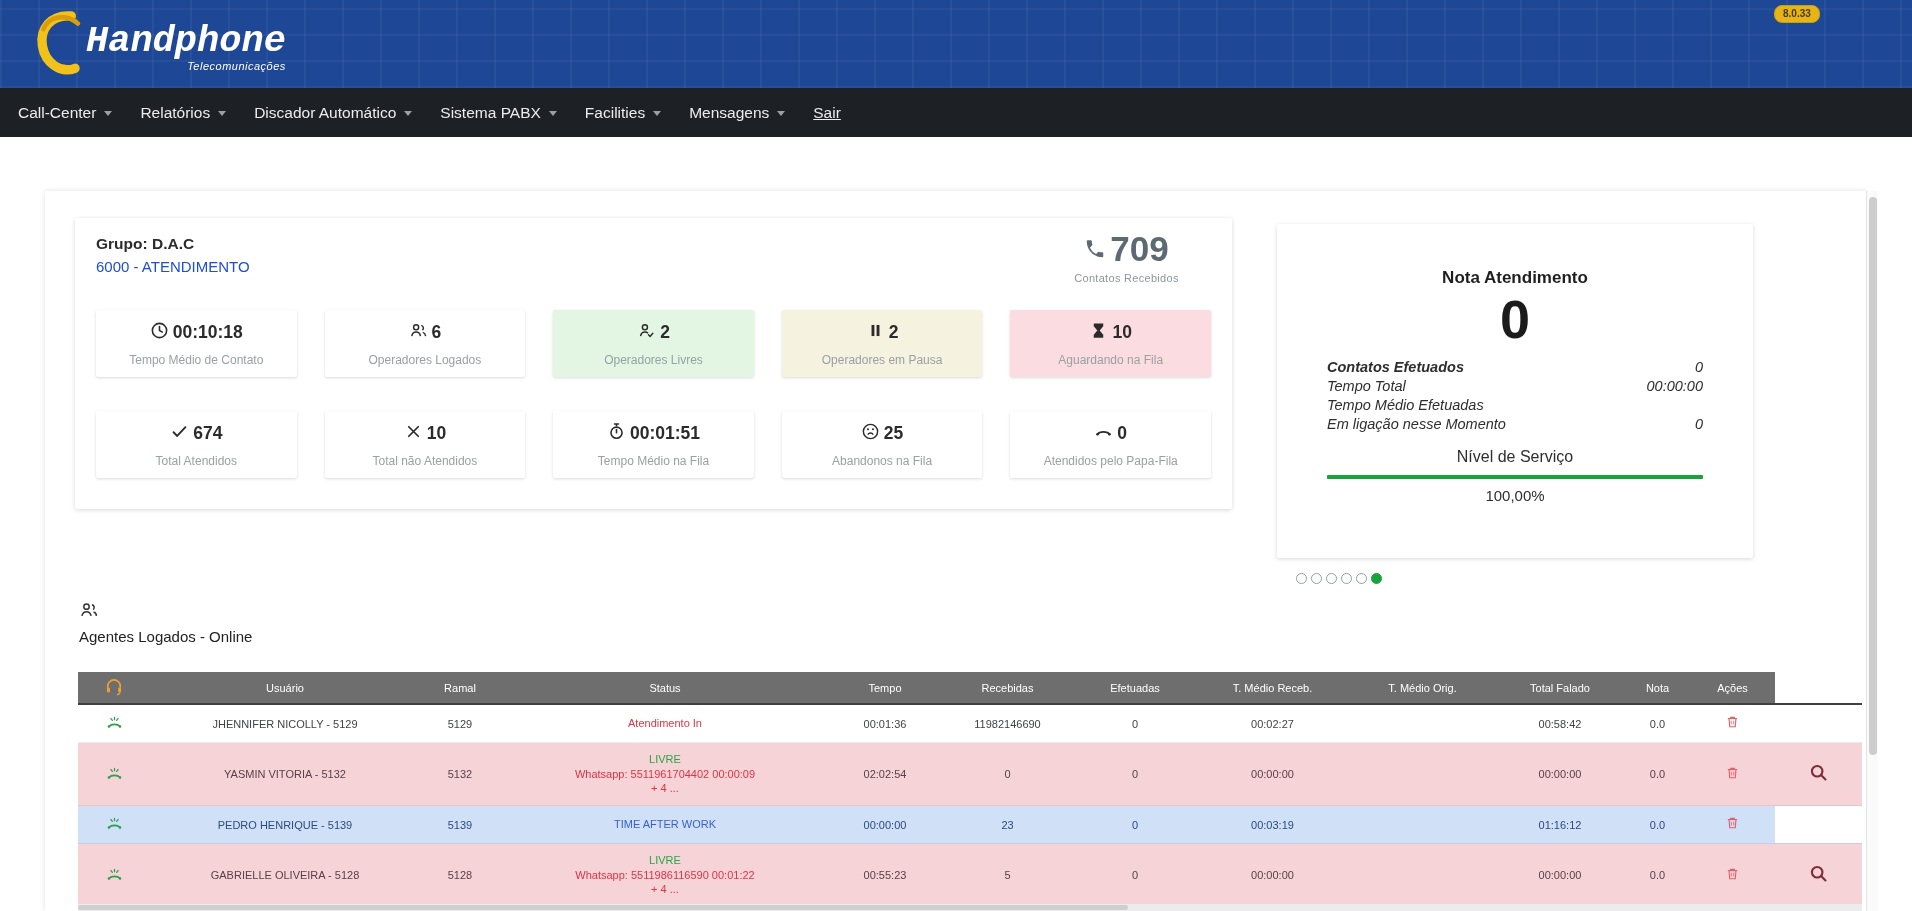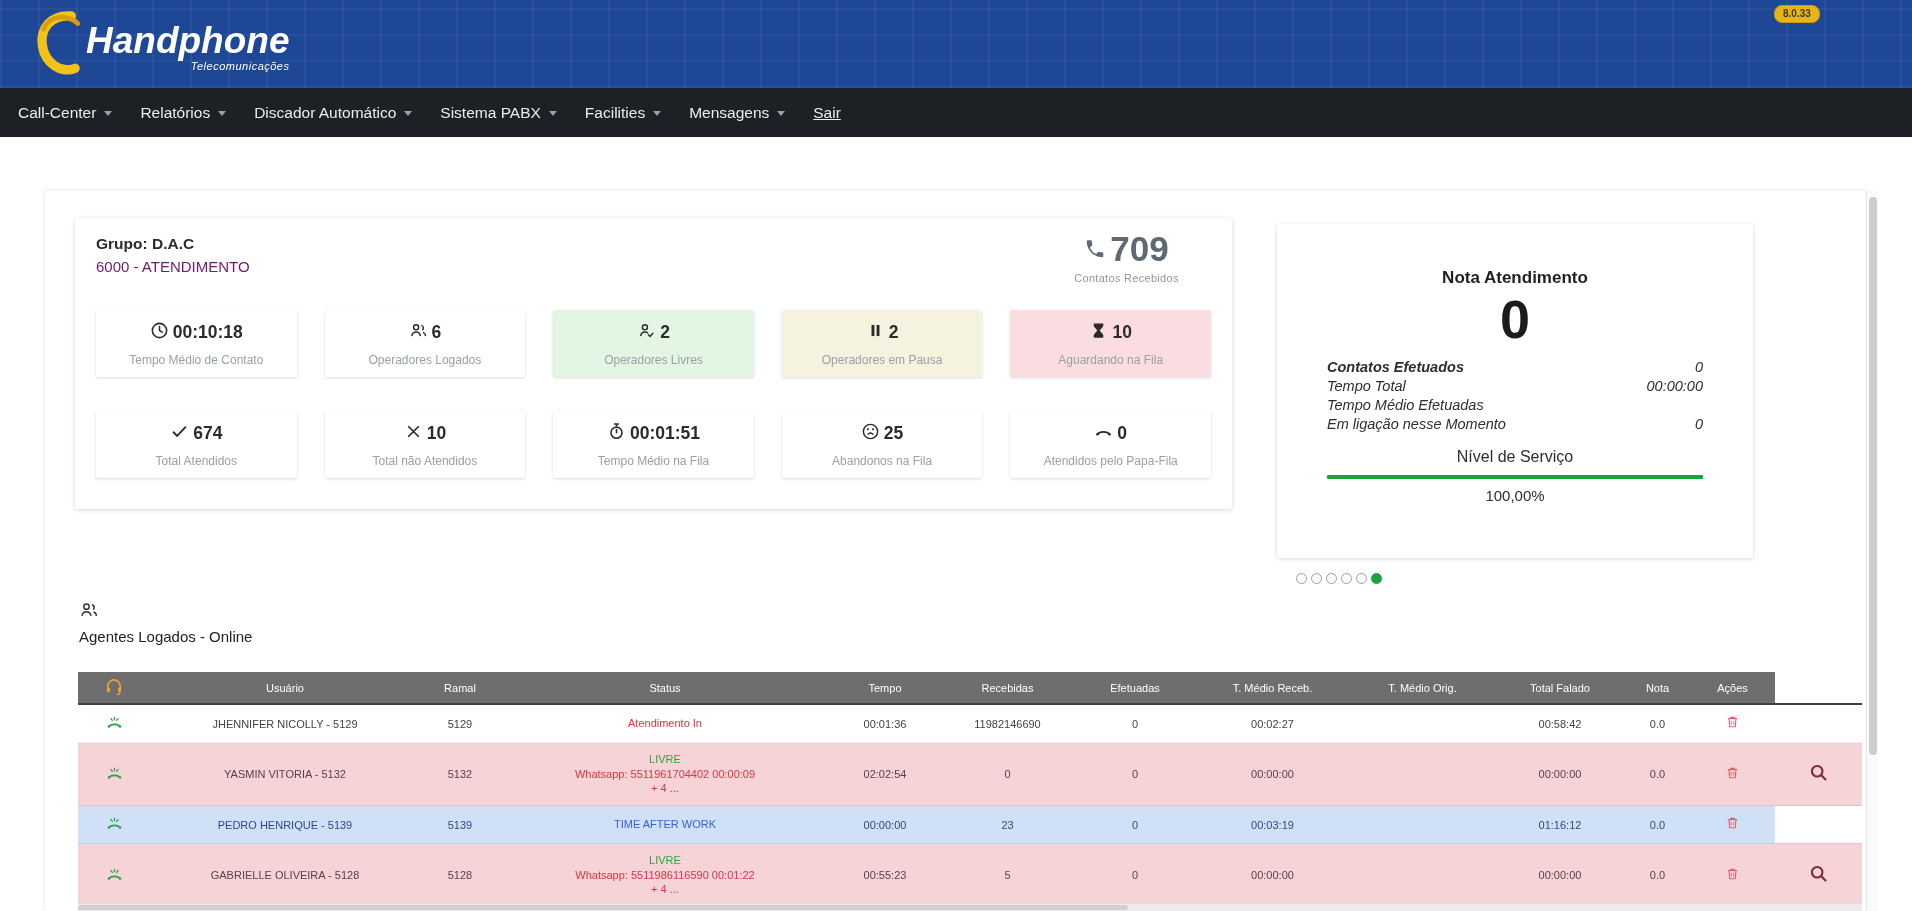--- a/index.html
+++ b/index.html
@@ -8,21 +8,21 @@
 
   
   .top-header{position:absolute;left:0;top:0;width:1912px;height:88px;
     background-color:var(--brand-blue,#1e4796);
     background-image:
       repeating-linear-gradient(90deg, rgba(255,255,255,.05) 0 2px, transparent 2px 38px),
       repeating-linear-gradient(0deg, rgba(255,255,255,.04) 0 2px, transparent 2px 26px);}
   .logo{position:absolute;left:34px;top:7px;display:flex;align-items:flex-start;}
   .logo-swoosh{width:56px;height:70px;margin-top:2px;}
   .logo-textwrap{margin-left:-4px;margin-top:16px;color:#fff;}
-  .logo-name{font-size:37px;font-weight:bold;font-style:italic;letter-spacing:0;line-height:36px;}
+  .logo-name{font-size:37px;font-weight:bold;font-style:italic;letter-spacing:0;line-height:36px;font-family:Liberation Mono, monospace;}
   .logo-sub{font-size:11px;font-style:italic;text-align:right;margin-top:1px;letter-spacing:.5px;}
   .version-badge{position:absolute;left:1774px;top:5px;background:var(--badge-gold,#e7b416);
     color:#463a10;font-size:10px;font-weight:bold;padding:2px 8px;border-radius:8px;
     border:1px solid #c79e0e;line-height:12px;}
 
   
   .navbar{position:absolute;left:0;top:88px;width:1912px;height:49px;background:#1d2024;
     display:flex;align-items:center;padding-left:18px;gap:28px;box-sizing:border-box;}
   .nav-item{color:#ececec;font-size:15.5px;display:flex;align-items:center;cursor:pointer;white-space:nowrap;}
   .caret{display:inline-block;width:0;height:0;border-left:4.5px solid transparent;
@@ -30,21 +30,21 @@
   .nav-sair span{text-decoration:underline;}
 
   
   .content-card{position:absolute;left:45px;top:191px;width:1821px;height:720px;background:#fff;
     box-shadow:0 0 5px rgba(0,0,0,.13);}
 
   .panel{position:absolute;background:#fff;box-shadow:0 1px 4px rgba(0,0,0,.16);border-radius:2px;}
   .group-panel{left:75px;top:218px;width:1157px;height:291px;}
   .group-head{position:absolute;left:21px;top:17px;}
   .group-title{font-weight:bold;font-size:15.5px;color:#2b2b2b;}
-  .group-sub{font-size:15px;color:#701a75;margin-top:5px;}
+  .group-sub{font-size:15px;color:#1d4ed8;margin-top:5px;}
 
   .received{position:absolute;right:18px;top:12px;width:175px;text-align:center;}
   .received-top{display:flex;align-items:flex-start;justify-content:center;gap:4px;color:#5e6a73;}
   .received-top svg{width:22px;height:22px;margin-top:8px;}
   .received-value{font-size:35px;font-weight:bold;line-height:38px;color:#5e6a73;}
   .received-label{font-size:11px;color:#8e979c;margin-top:4px;letter-spacing:.3px;}
 
   .stats-grid{position:absolute;left:21px;top:92px;width:1115px;display:grid;
     grid-template-columns:repeat(5,1fr);grid-template-rows:67px 67px;column-gap:28px;row-gap:34px;}
   .stat-card{box-shadow:0 1px 3px rgba(0,0,0,.15);border-radius:2px;background:#fff;

